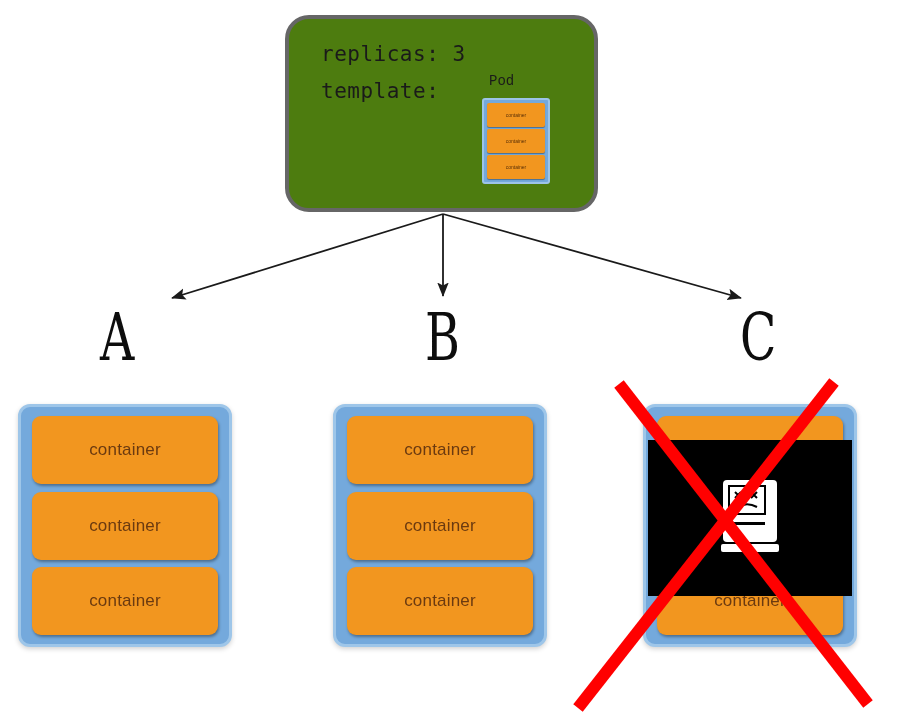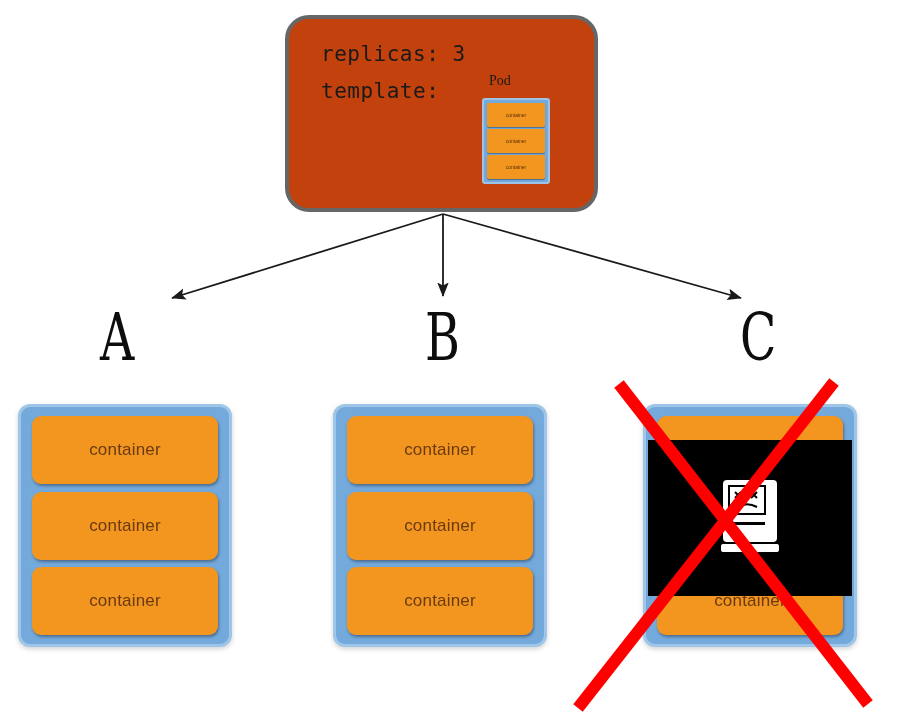--- a/index.html
+++ b/index.html
@@ -23,21 +23,21 @@
   }
 
   
   .spec-box {
     position: absolute;
     left: 285px;
     top: 15px;
     width: 313px;
     height: 197px;
     box-sizing: border-box;
-    background: #c2410c;
+    background: #4d7c0f;
     border: 4px solid #666666;
     border-radius: 24px;
   }
   .spec-line {
     position: absolute;
     left: 32px;
     font-family: "DejaVu Sans Mono", "Liberation Mono", monospace;
     font-size: 21px;
     letter-spacing: 0.5px;
     color: #1a1a1a;
@@ -51,21 +51,21 @@
     position: absolute;
     left: 178px;
     top: 55px;
     width: 95px;
     height: 135px;
   }
   .mini-pod-label {
     position: absolute;
     left: 22px;
     top: 0px;
-    font-family: Liberation Serif, serif;
+    font-family: Liberation Mono, monospace;
     font-size: 14px;
     color: #1a1a1a;
     line-height: 1;
   }
   .mini-pod {
     position: absolute;
     left: 15px;
     top: 24px;
     width: 68px;
     height: 86px;

